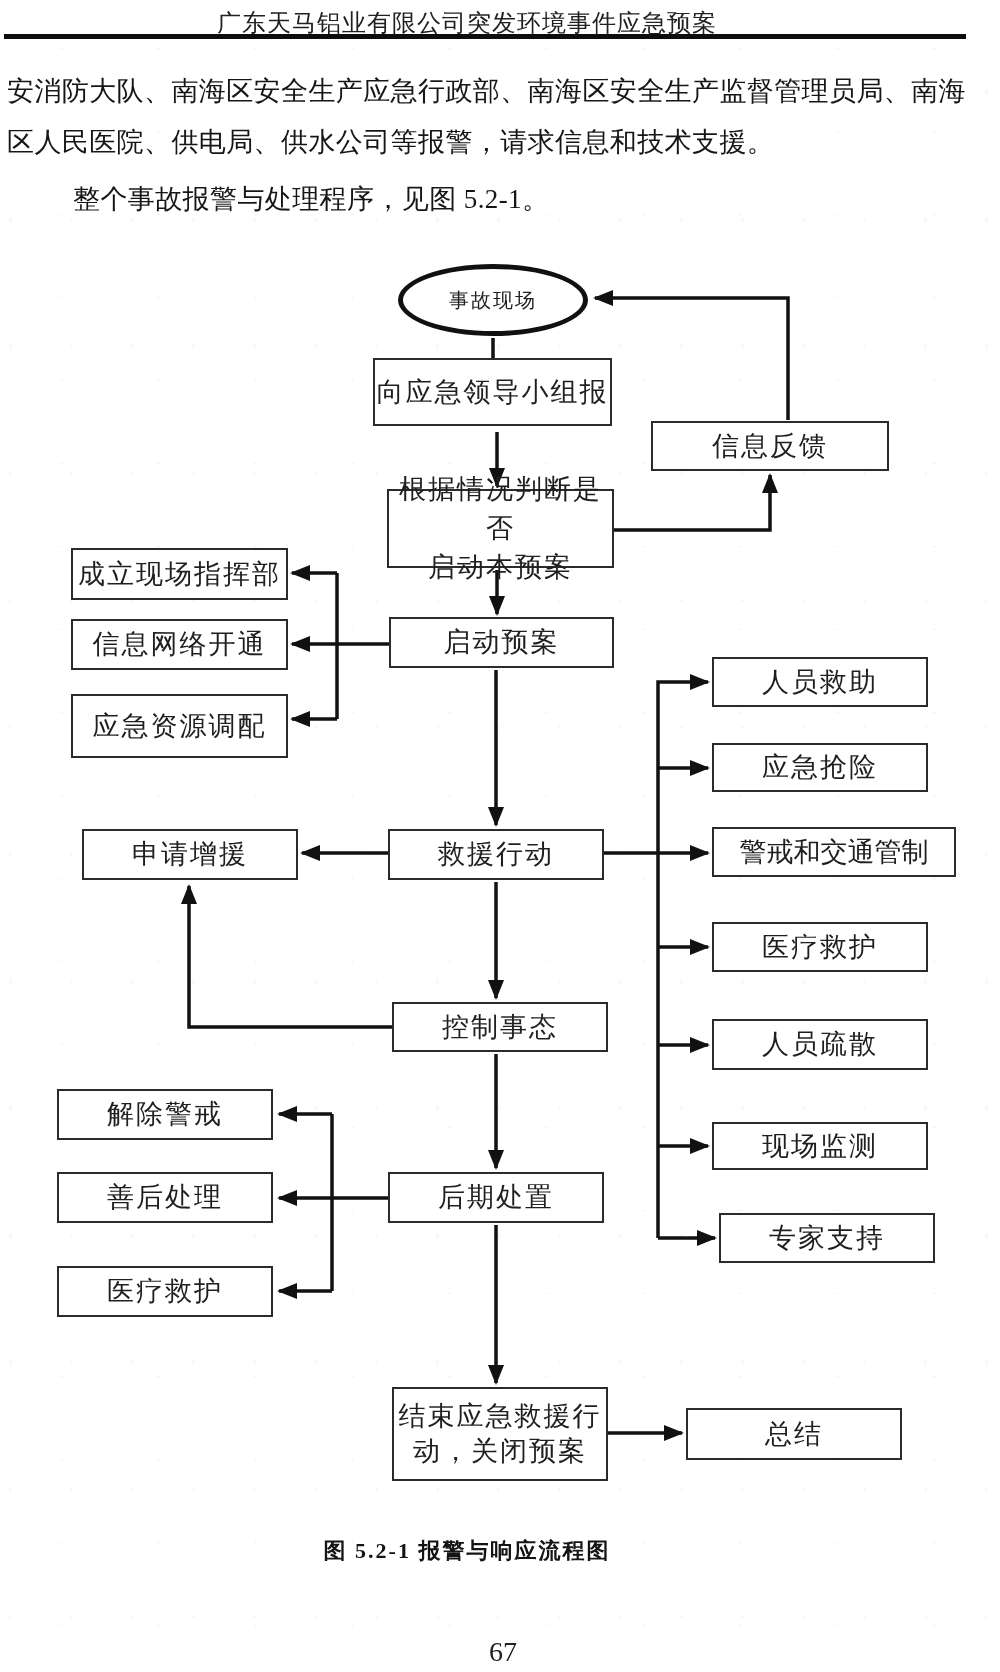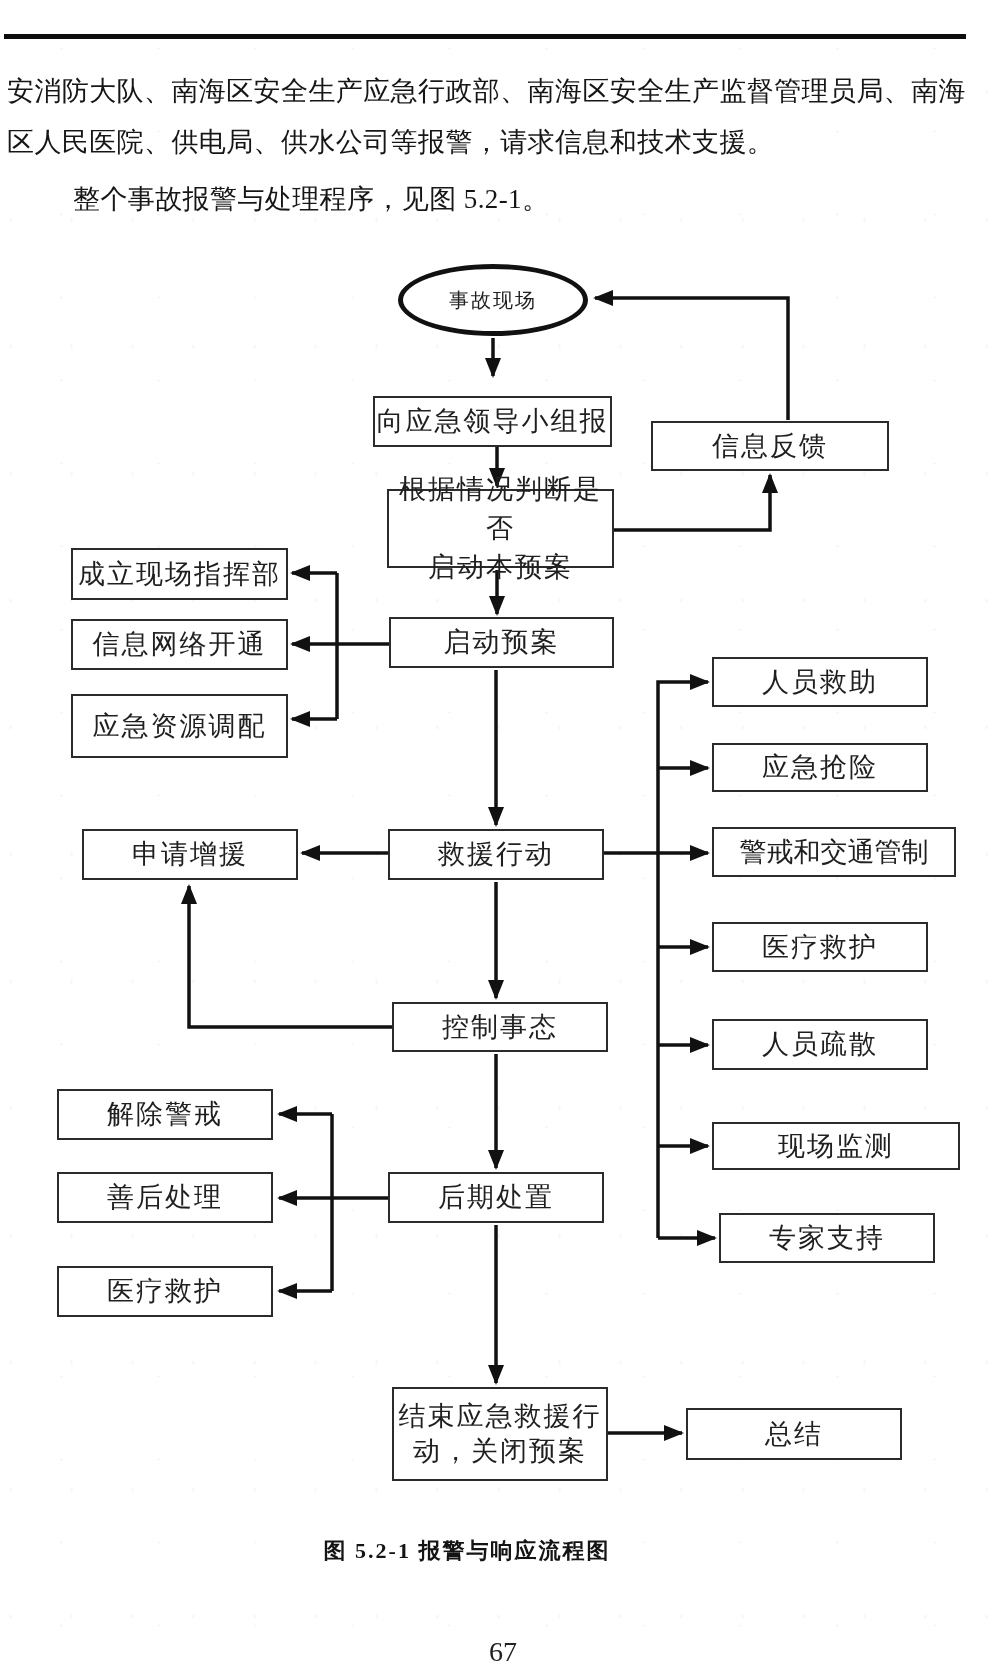--- a/index.html
+++ b/index.html
@@ -69,20 +69,21 @@
   .page-number{
     position:absolute;left:0;top:1636px;width:926px;
     text-align:center;font-size:28px;color:#222;margin-left:40px;
   }
 </style>
 </head>
 <body>
 
 <div class="page">
 
+  <div class="doc-title">广东天马铝业有限公司突发环境事件应急预案</div>
   <div class="header-rule"></div>
 
   <div class="body-paragraph">安消防大队、南海区安全生产应急行政部、南海区安全生产监督管理员局、南海
 区人民医院、供电局、供水公司等报警，请求信息和技术支援。</div>
   <div class="body-paragraph2">整个事故报警与处理程序，见图 5.2-1。</div>
 
   <svg class="connectors" width="1000" height="1672" viewBox="0 0 1000 1672">
     <defs>
       <marker id="arr" markerUnits="userSpaceOnUse" markerWidth="22" markerHeight="18" refX="18" refY="8" orient="auto">
         <path d="M0,0 L20,8 L0,16 Z" fill="#111"></path>
@@ -132,21 +133,21 @@
       <polyline points="496,1225 496,1383" marker-end="url(#arr)"></polyline>
 
       <polyline points="608,1433 682,1433" marker-end="url(#arr)"></polyline>
     </g>
   </svg>
 
   <div class="ellipse-node">
       <span>事故现场</span>
     </div>
 
-  <div class="node" style="left:373px;top:396px;width:239px;height:51px">向应急领导小组报</div>
+  <div class="node" style="left:373px;top:358px;width:239px;height:68px">向应急领导小组报</div>
 
   <div class="node" style="left:651px;top:421px;width:238px;height:50px">信息反馈</div>
 
   <div class="node" style="left:387px;top:489px;width:227px;height:79px">根据情况判断是否
 启动本预案</div>
 
   <div class="node" style="left:71px;top:548px;width:217px;height:52px">成立现场指挥部</div>
 
   <div class="node" style="left:71px;top:619px;width:217px;height:51px">信息网络开通</div>
 
@@ -165,21 +166,21 @@
   <div class="node" style="left:388px;top:829px;width:216px;height:51px">救援行动</div>
 
   <div class="node" style="left:712px;top:922px;width:216px;height:50px">医疗救护</div>
 
   <div class="node" style="left:392px;top:1002px;width:216px;height:50px">控制事态</div>
 
   <div class="node" style="left:712px;top:1019px;width:216px;height:51px">人员疏散</div>
 
   <div class="node" style="left:57px;top:1089px;width:216px;height:51px">解除警戒</div>
 
-  <div class="node" style="left:712px;top:1122px;width:248px;height:48px">现场监测</div>
+  <div class="node" style="left:712px;top:1122px;width:216px;height:48px">现场监测</div>
 
   <div class="node" style="left:57px;top:1172px;width:216px;height:51px">善后处理</div>
 
   <div class="node" style="left:388px;top:1172px;width:216px;height:51px">后期处置</div>
 
   <div class="node" style="left:719px;top:1213px;width:216px;height:50px">专家支持</div>
 
   <div class="node" style="left:57px;top:1266px;width:216px;height:51px">医疗救护</div>
 
   <div class="node tall" style="left:392px;top:1387px;width:216px;height:94px">结束应急救援行

